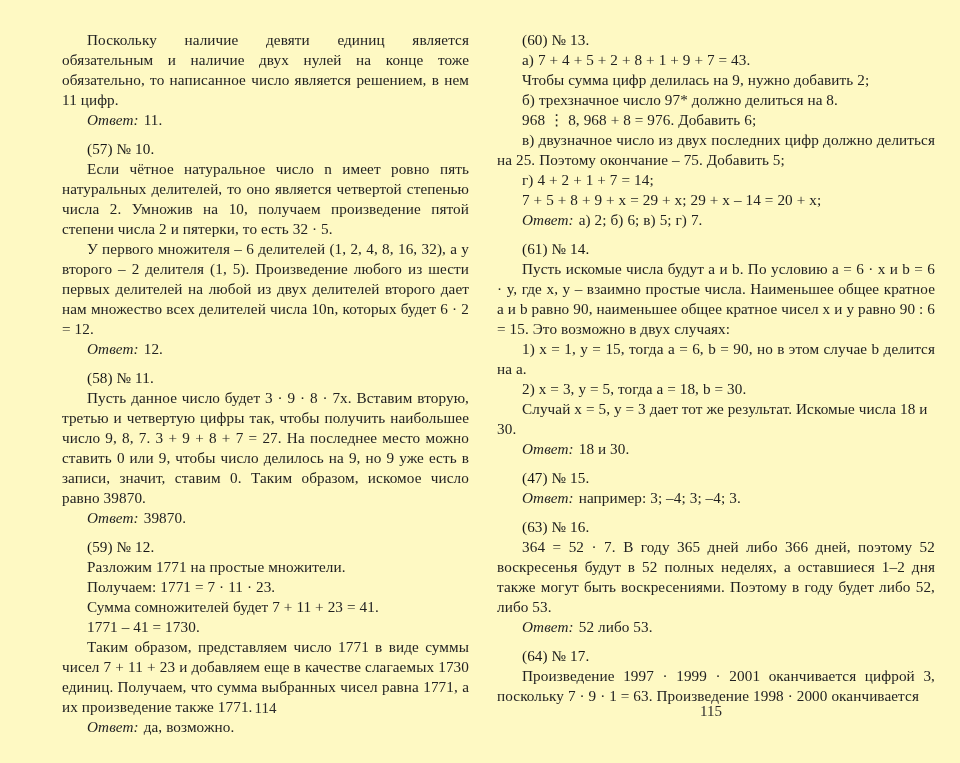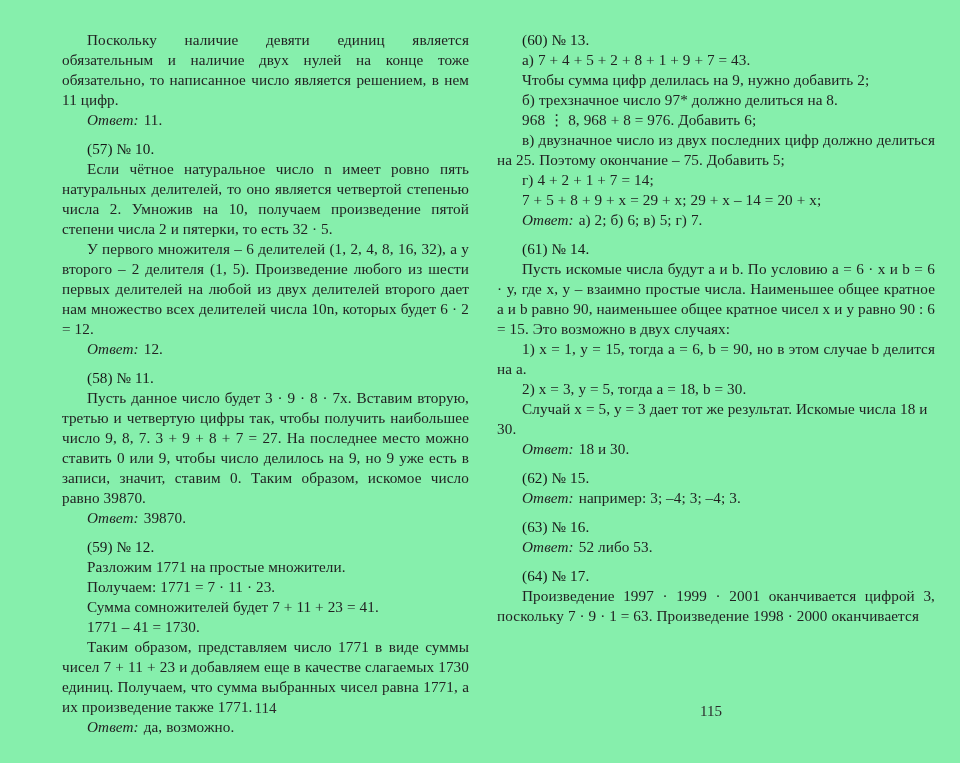--- a/index.html
+++ b/index.html
@@ -4,21 +4,21 @@
 <style>
   html, body {
     margin: 0;
     padding: 0;
     background: #ffffff;
   }
   .scan {
     position: relative;
     width: 960px;
     height: 763px;
-    background: #86efac;
+    background: #fef9c3;
     overflow: hidden;
     font-family: "Liberation Serif", "DejaVu Serif", serif;
     color: #222222;
   }
   .col {
     position: absolute;
     top: 30px;
     font-size: 15.2px;
     line-height: 20px;
     letter-spacing: 0.1px;
@@ -88,23 +88,24 @@
     <p class="para">в) двузначное число из двух последних цифр должно делиться на 25. Поэтому окончание – 75. Добавить 5;</p>
     <p class="mline">г) 4 + 2 + 1 + 7 = 14;</p>
     <p class="mline">7 + 5 + 8 + 9 + x = 29 + x; 29 + x – 14 = 20 + x;</p>
     <p class="answer"><i class="ans-label">Ответ:</i><span class="ans-text">а) 2; б) 6; в) 5; г) 7.</span></p>
     <p class="heading">(61) № 14.</p>
     <p class="para">Пусть искомые числа будут a и b. По условию a = 6 · x и b = 6 · y, где x, y – взаимно простые числа. Наименьшее общее кратное a и b равно 90, наименьшее общее кратное чисел x и y равно 90 : 6 = 15. Это возможно в двух случаях:</p>
     <p class="para">1) x = 1, y = 15, тогда a = 6, b = 90, но в этом случае b делится на a.</p>
     <p class="mline">2) x = 3, y = 5, тогда a = 18, b = 30.</p>
     <p class="mline">Случай x = 5, y = 3 дает тот же результат. Искомые числа 18 и 30.</p>
     <p class="answer"><i class="ans-label">Ответ:</i><span class="ans-text">18 и 30.</span></p>
-    <p class="heading">(62) № 15.</p>
+    <p class="heading">(47) № 15.</p>
     <p class="answer"><i class="ans-label">Ответ:</i><span class="ans-text">например: 3; –4; 3; –4; 3.</span></p>
     <p class="heading">(63) № 16.</p>
+    <p class="para">364 = 52 · 7. В году 365 дней либо 366 дней, поэтому 52 воскресенья будут в 52 полных неделях, а оставшиеся 1–2 дня также могут быть воскресениями. Поэтому в году будет либо 52, либо 53.</p>
     <p class="answer"><i class="ans-label">Ответ:</i><span class="ans-text">52 либо 53.</span></p>
     <p class="heading">(64) № 17.</p>
     <p class="para">Произведение 1997 · 1999 · 2001 оканчивается цифрой 3, поскольку 7 · 9 · 1 = 63. Произведение 1998 · 2000 оканчивается</p>
   </div>
 
   <div class="pagenum pagenum-left">114</div>
   <div class="pagenum pagenum-right">115</div>
 
 </div>
 

